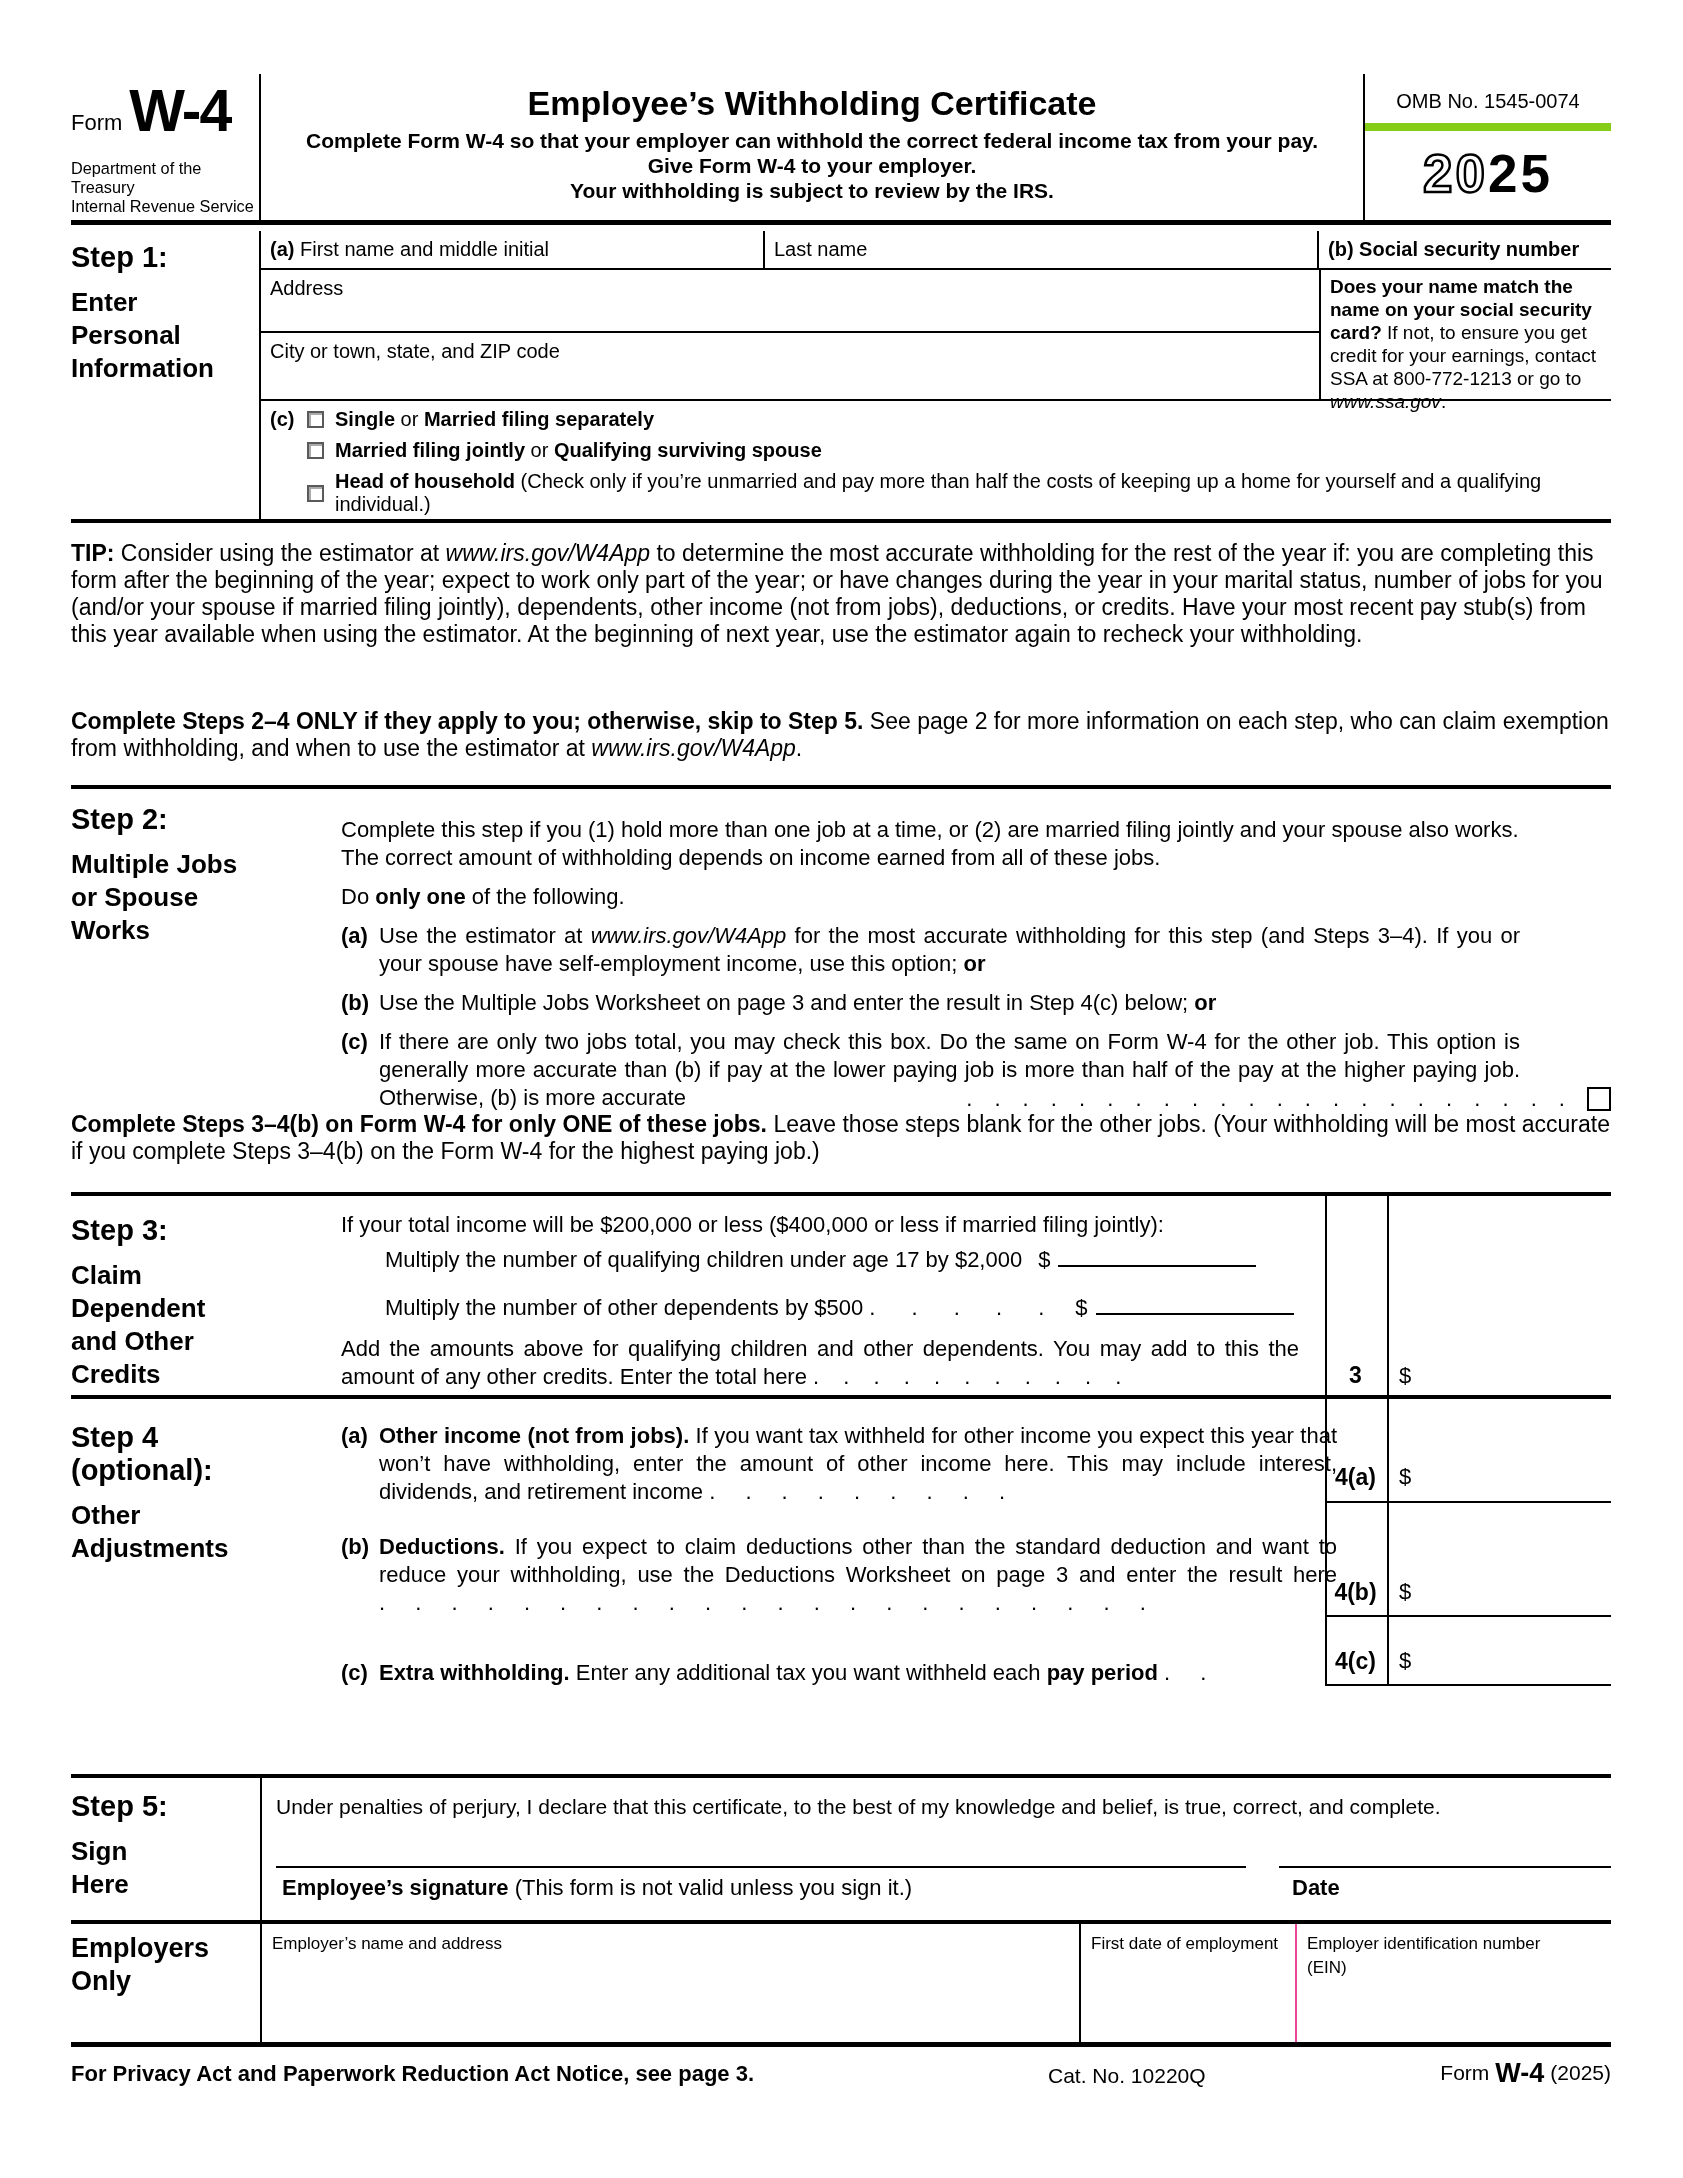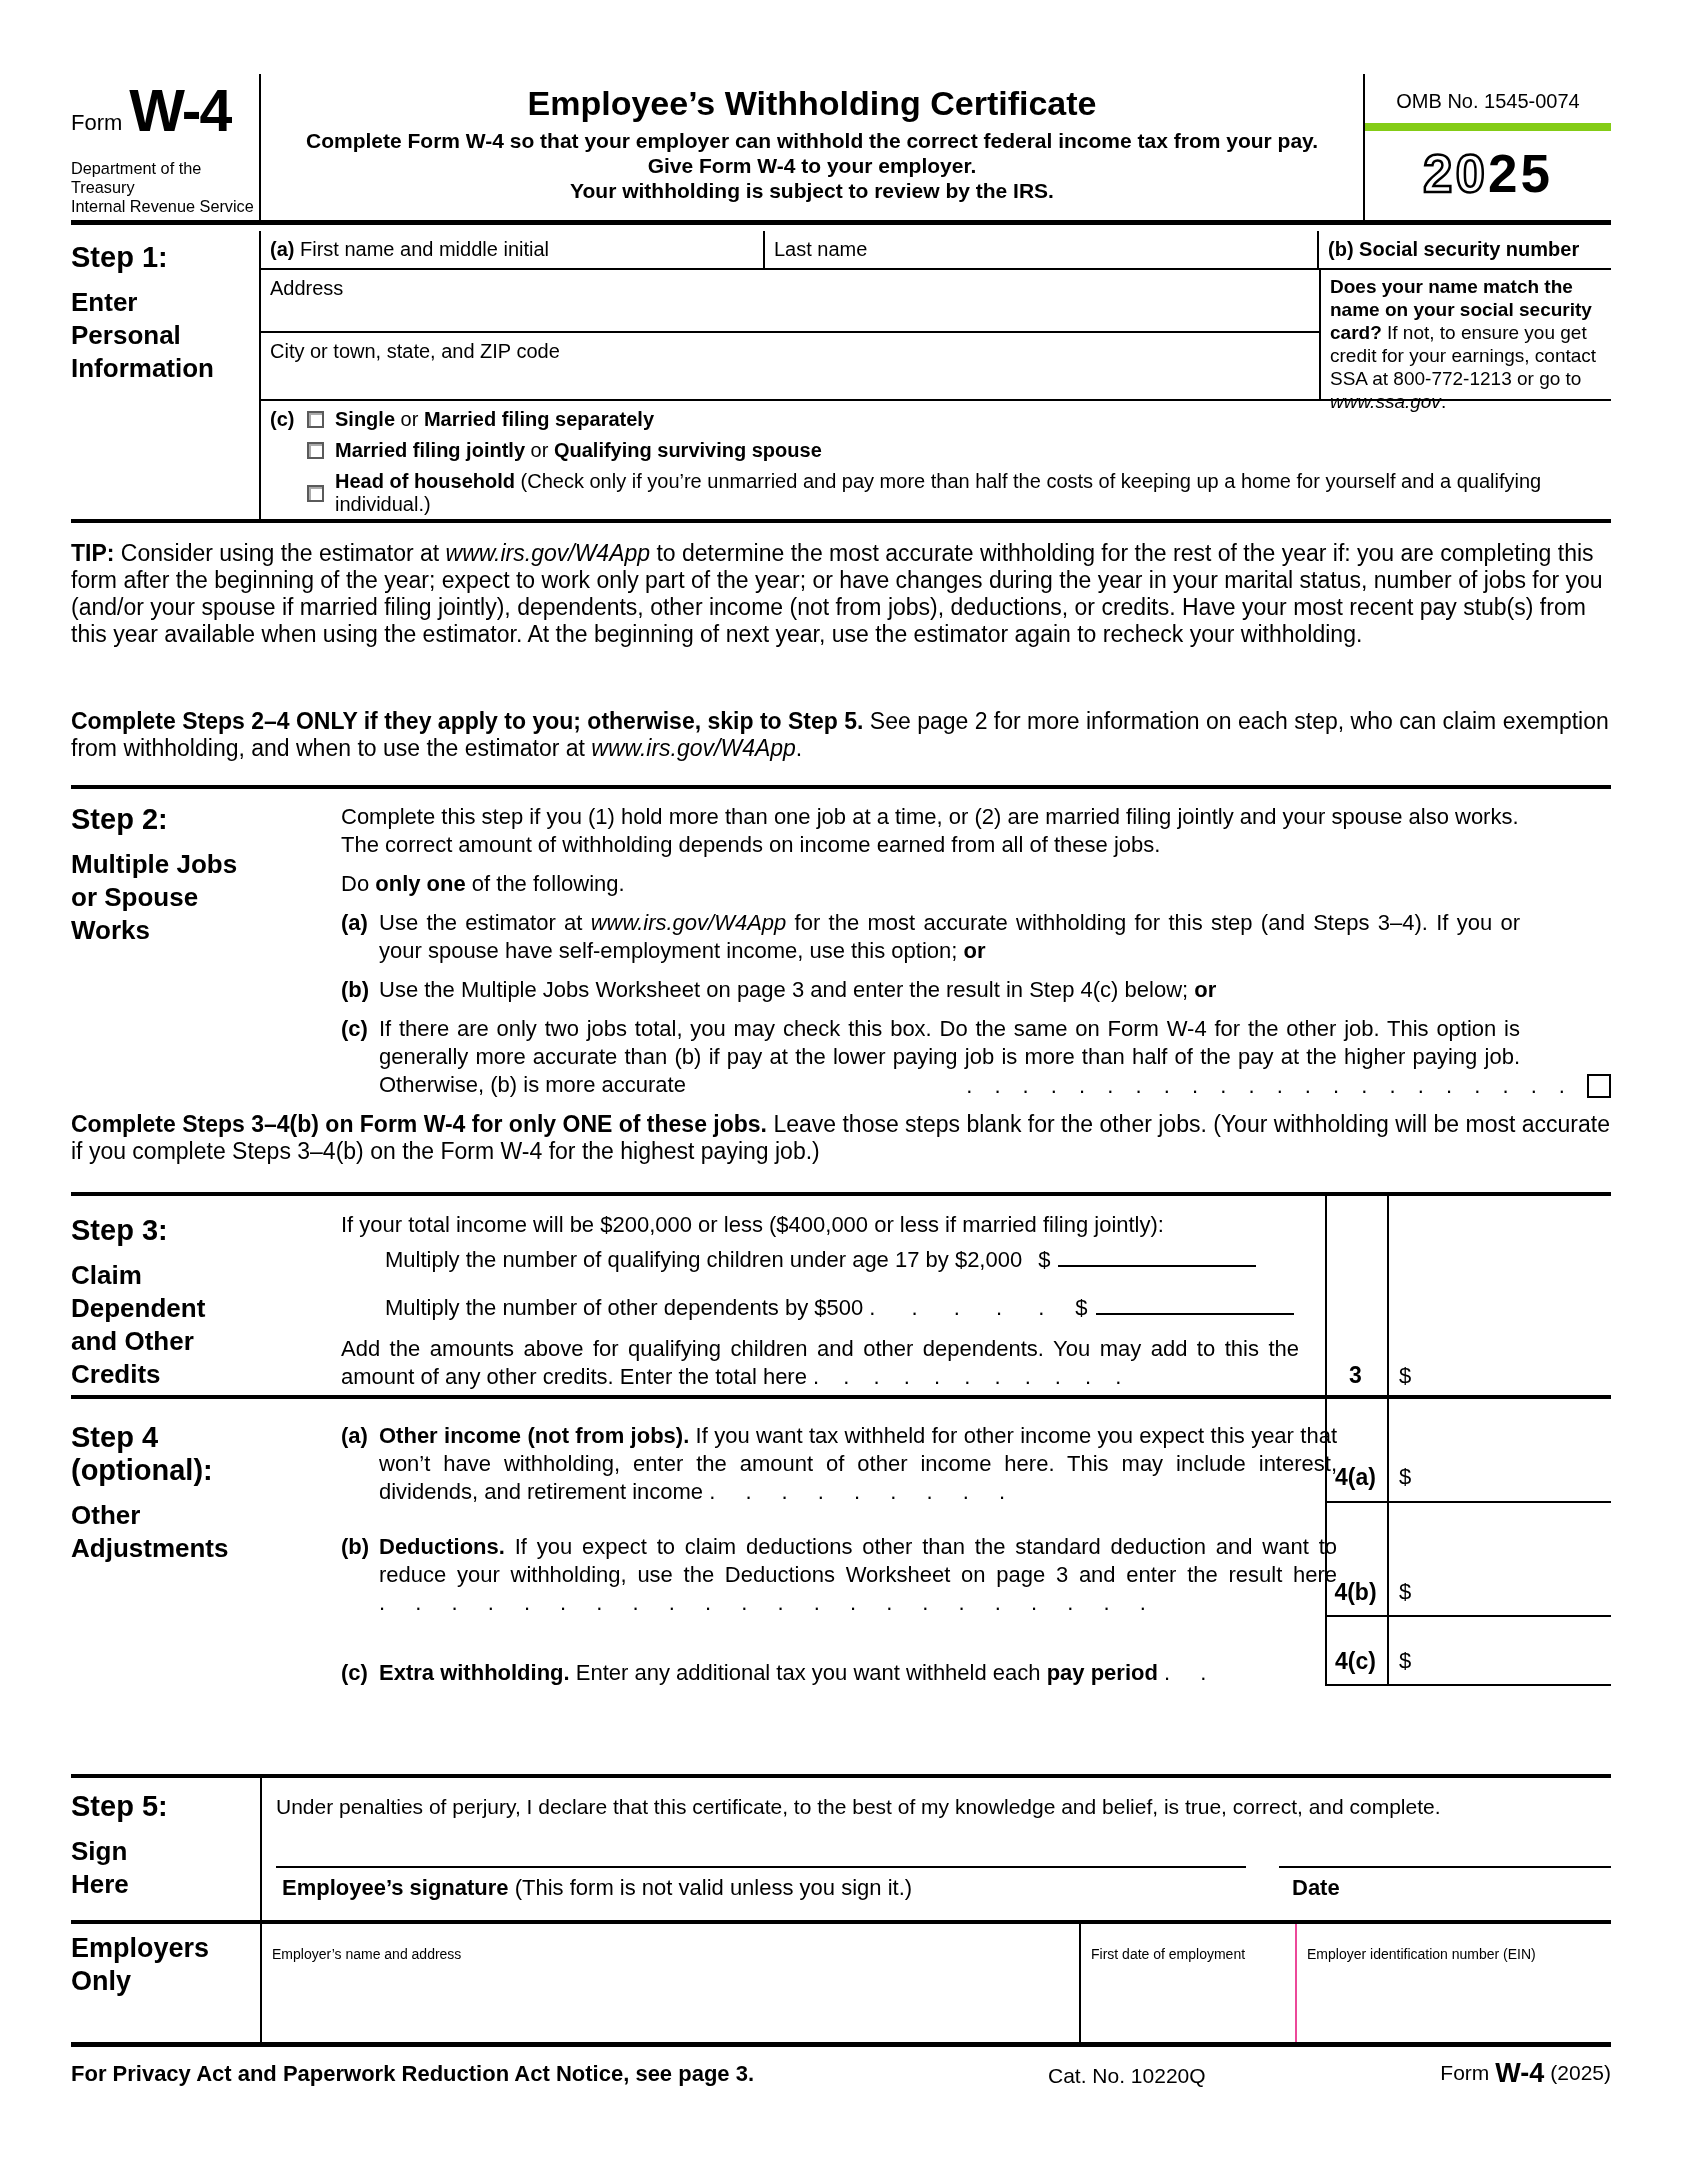--- a/index.html
+++ b/index.html
@@ -57,21 +57,21 @@
   
   .para { position:absolute; left:71px; width:1540px; font-size:23px; line-height:27px; }
   .tip { top:540px; }
   .steps24 { top:708px; }
   .steps34b { top:1111px; }
 
   
   .step2 { position:absolute; top:785px; left:71px; width:1540px; height:313px;
            border-top:4px solid #000; display:flex; }
   .s2-label { width:270px; padding-top:14px; }
-  .s2-body { width:1270px; padding-top:14px; font-size:22px; line-height:28px; }
+  .s2-body { width:1270px; padding-top:27px; font-size:22px; line-height:28px; }
   .s2-intro { width:1188px; }
   .do-line { margin-top:11px; }
   .item { position:relative; padding-left:38px; margin-top:11px; }
   .item .tag { position:absolute; left:0; top:0; font-weight:bold; }
   .item-text { display:block; width:1141px; text-align:justify; }
   .leader { white-space:nowrap; }
   .ld8  { letter-spacing:8px; }
   .ld9  { letter-spacing:9px; }
   .ld12 { letter-spacing:12px; }
   .ld15 { letter-spacing:15px; }
@@ -117,21 +117,21 @@
   .sigline { position:absolute; left:14px; top:88px; width:970px; border-top:2px solid #000; }
   .siglabel { position:absolute; left:20px; top:97px; font-size:22px; }
   .dateline { position:absolute; left:1017px; right:0; top:88px; border-top:2px solid #000; }
   .datelabel { position:absolute; left:1030px; top:97px; font-size:22px; font-weight:bold; }
 
   
   .employers { position:absolute; top:1920px; left:71px; width:1540px; height:127px;
                border-top:4px solid #000; border-bottom:5px solid #000; display:flex; }
   .e-label { width:191px; border-right:2px solid #000; padding-top:8px;
              font-size:27px; font-weight:bold; line-height:33px; }
-  .e-cell { padding:18px 10px; font-size:14px; line-height:24px; }
+  .e-cell { padding:8px 10px; font-size:17px; line-height:24px; }
   .e-c1 { width:819px; border-right:2px solid #000; }
   .e-c2 { width:216px; border-right:2px solid #ec4899; }
   .e-c3 { flex:1; }
   .e-c3 .inner, .e-c2 .inner { display:block; max-width:248px; }
 
   
   .footer { position:absolute; top:2061px; left:71px; width:1540px; font-size:21px; }
   .f-privacy { font-weight:bold; font-size:22px; }
   .f-cat { position:absolute; left:977px; top:3px; }
   .f-form { position:absolute; right:0; top:0; display:flex; align-items:flex-end; gap:6px; }

